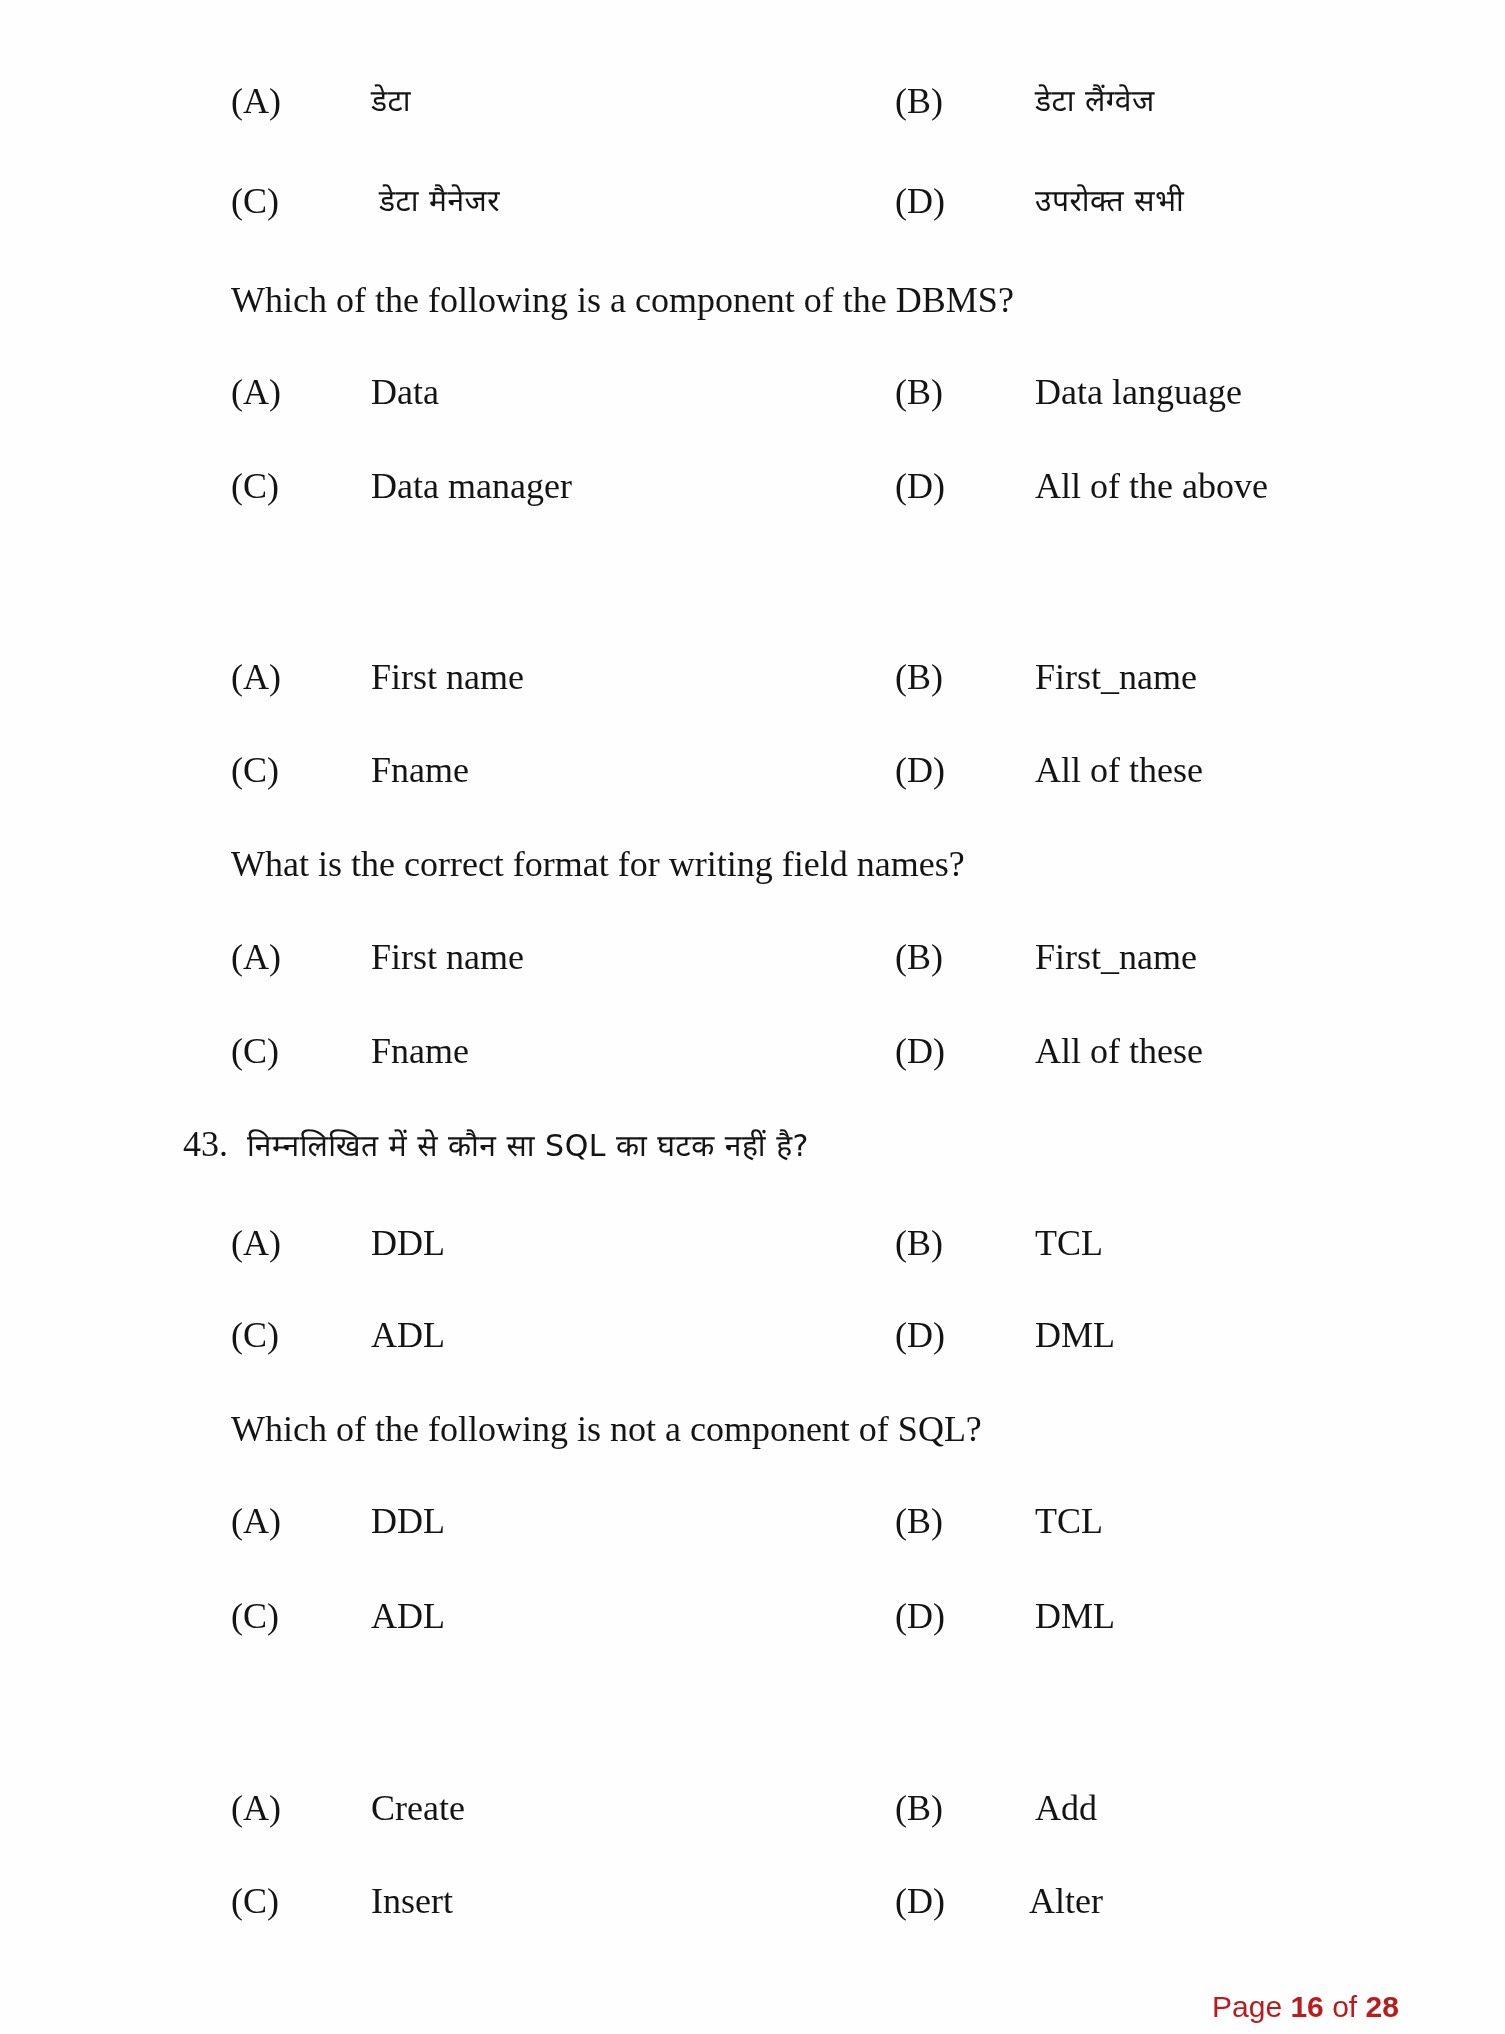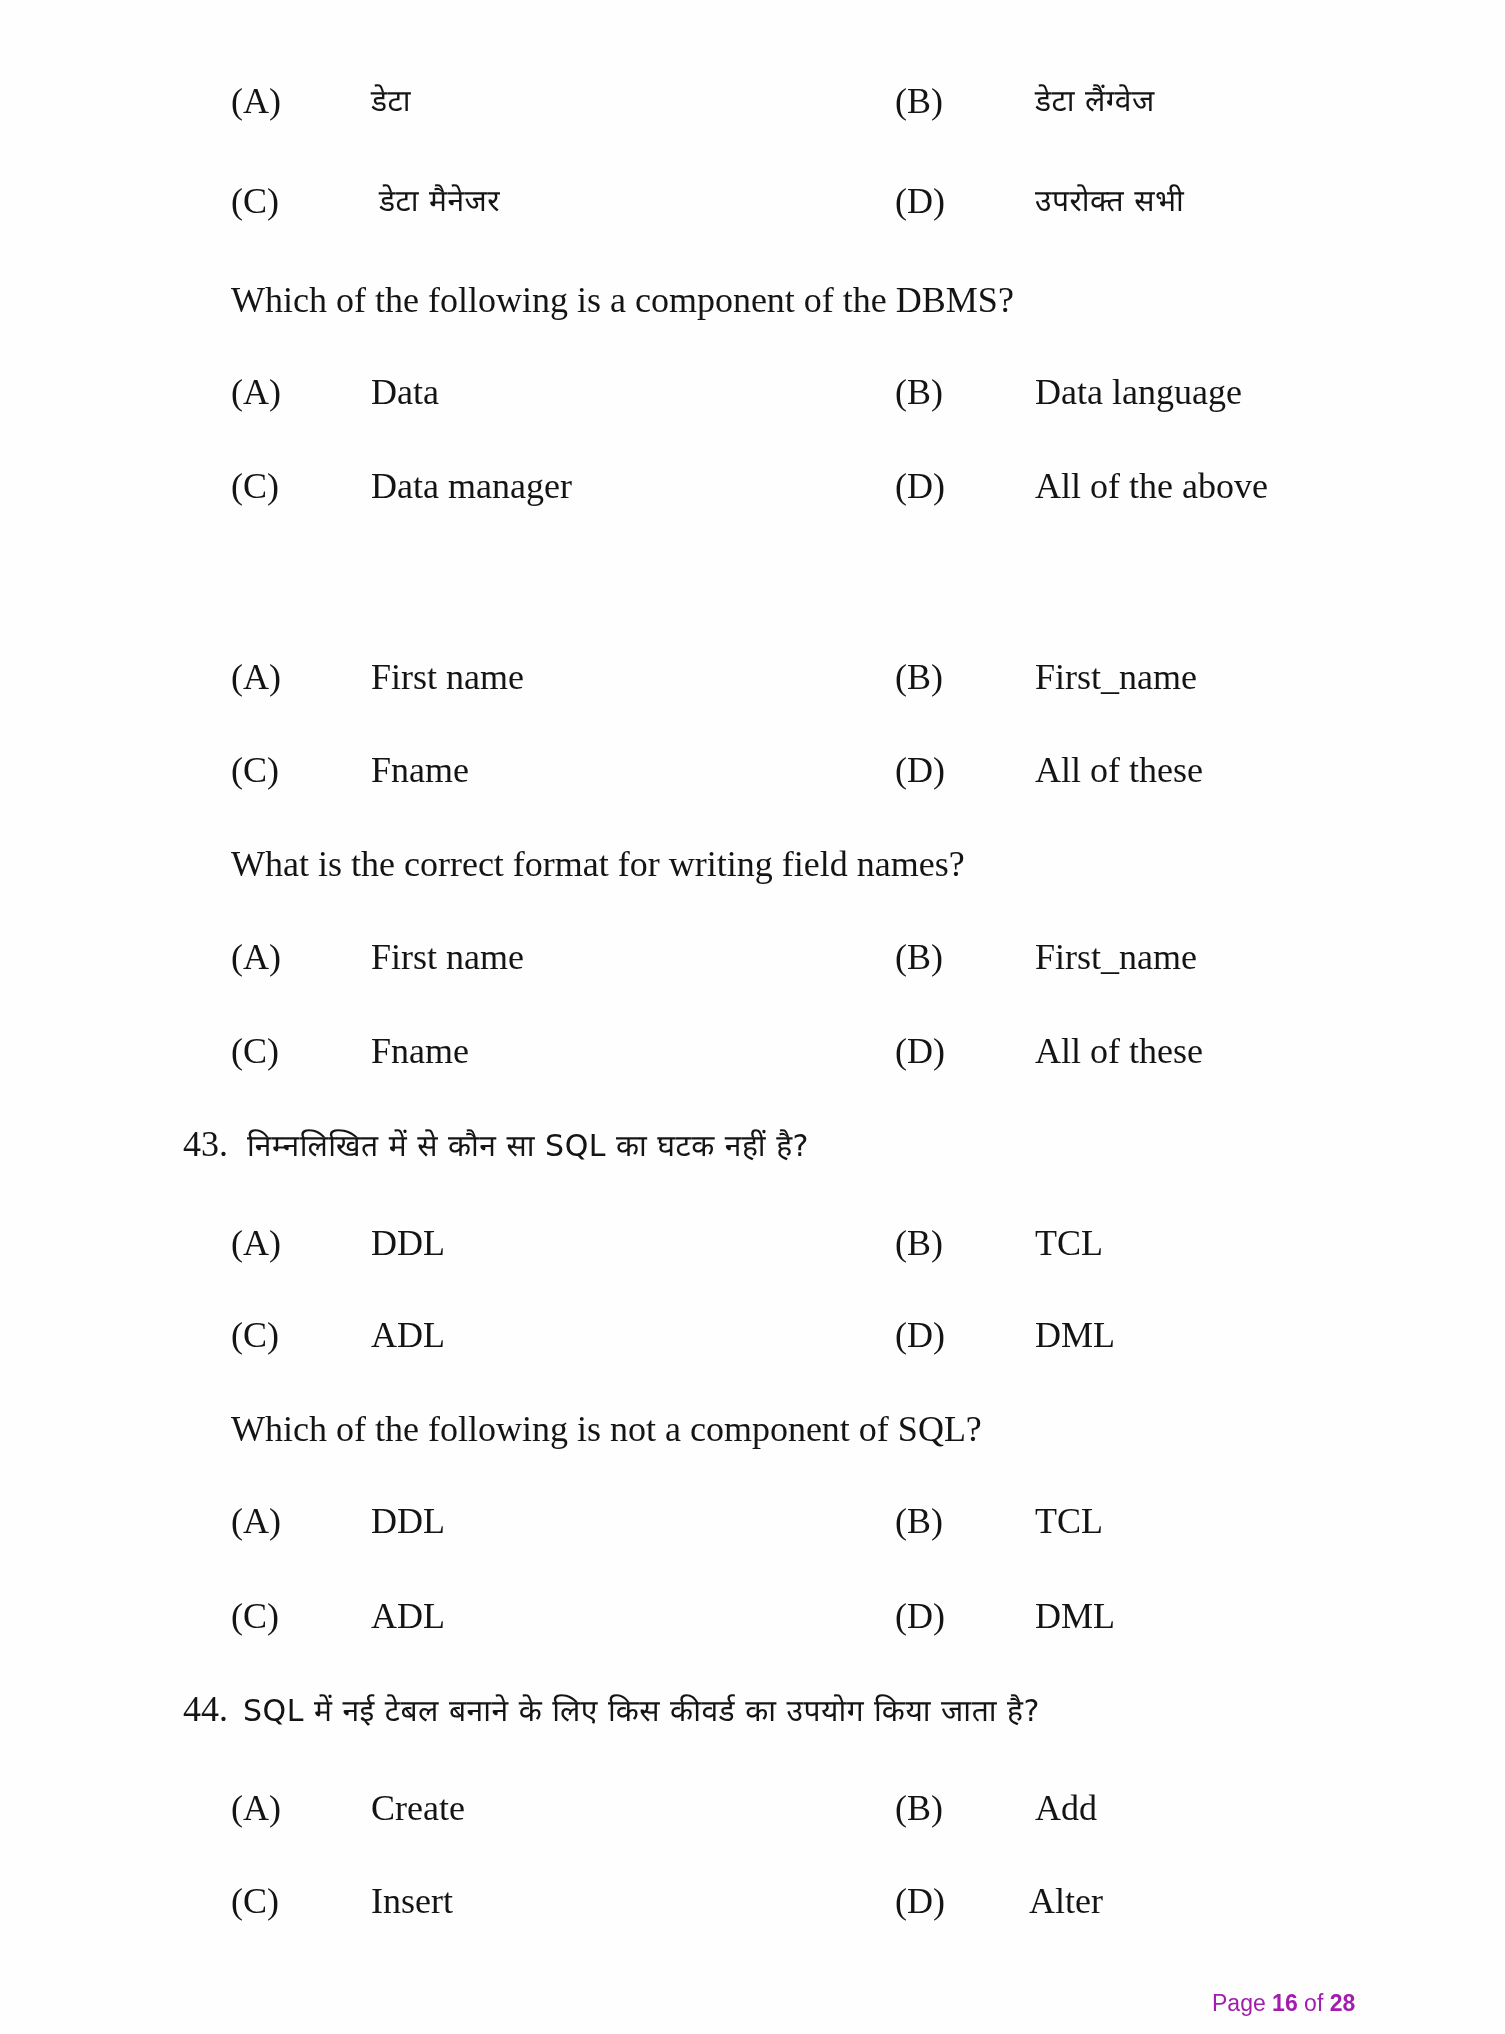--- a/index.html
+++ b/index.html
@@ -15,21 +15,21 @@
     white-space: nowrap;
   }
   .hi { font-family: "DejaVu Sans", "Liberation Sans", sans-serif; font-size: 30px; letter-spacing: 0.5px; }
   .qnum { font-family: "Liberation Serif", serif; font-size: 36px; }
   .opt-label { position: absolute; left: 0; top: 0; }
   .opt-text { position: absolute; top: 0; margin-left: 44px; }
   .opt { width: 600px; }
   .footer {
     position: absolute; left: 1212px; top: 1990px;
     font-family: "Liberation Sans", "DejaVu Sans", sans-serif;
-    font-size: 23px; color: #a21caf; white-space: nowrap;
+    font-size: 30px; color: #b91c1c; white-space: nowrap;
   }
   .footer b { font-weight: bold; }
 </style>
 </head>
 <body>
 
 <div class="page">
 
   <div class="line opt" style="left:231px; top:76px;">
     <span class="opt-label">(A)</span>
@@ -131,24 +131,20 @@
   </div>
   <div class="line opt" style="left:231px; top:1591px;">
     <span class="opt-label">(C)</span>
     <span class="opt-text" style="left:96px;">ADL</span>
   </div>
   <div class="line opt" style="left:895px; top:1591px;">
     <span class="opt-label">(D)</span>
     <span class="opt-text" style="left:96px;">DML</span>
   </div>
 
-  <div class="line" style="left:183px; top:1684px;">
-    <span class="qnum">44.</span>
-    <span class="hi" style="margin-left:6px;">SQL में नई टेबल बनाने के लिए किस कीवर्ड का उपयोग किया जाता है?</span>
-  </div>
   <div class="line opt" style="left:231px; top:1783px;">
     <span class="opt-label">(A)</span>
     <span class="opt-text" style="left:96px;text-align:center;">Create</span>
   </div>
   <div class="line opt" style="left:895px; top:1783px;">
     <span class="opt-label">(B)</span>
     <span class="opt-text" style="left:96px;">Add</span>
   </div>
   <div class="line opt" style="left:231px; top:1876px;">
     <span class="opt-label">(C)</span>

